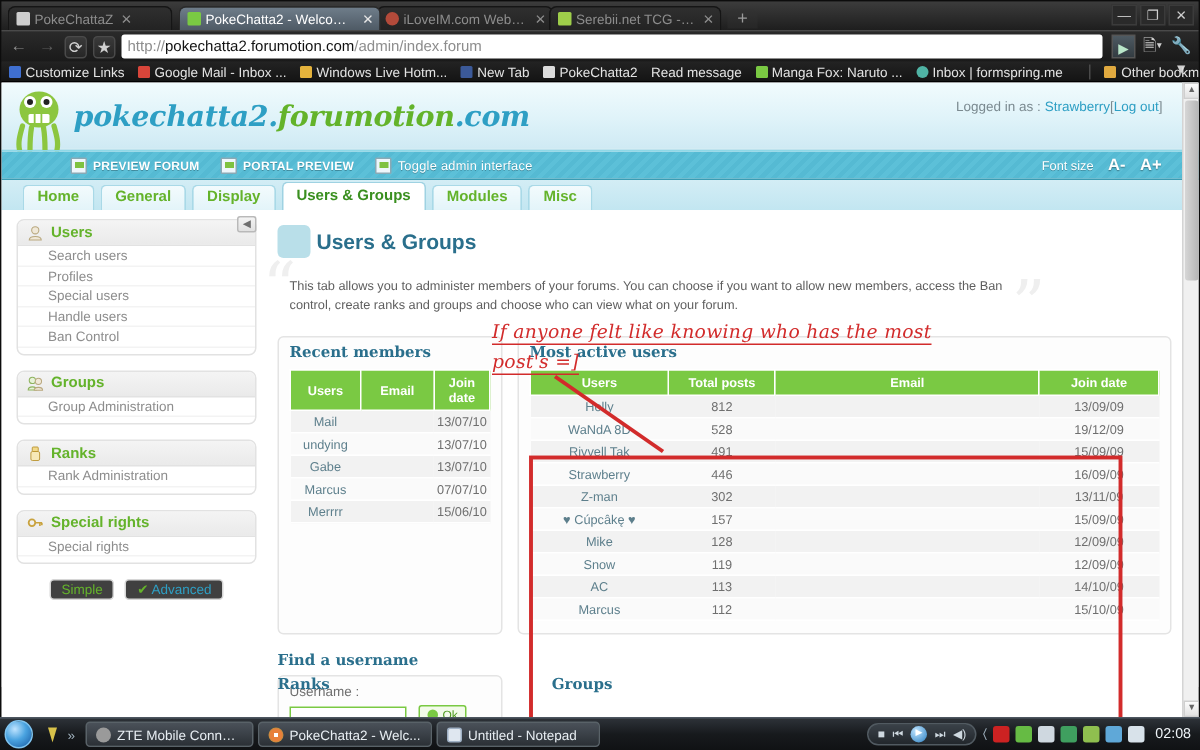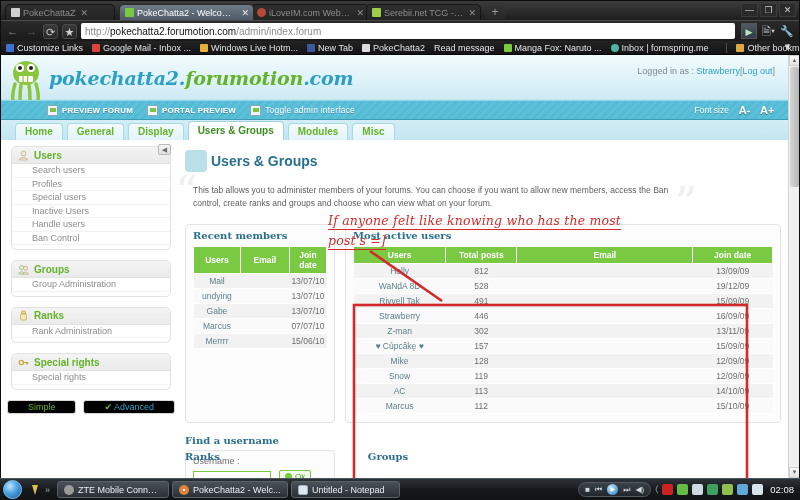--- a/index.html
+++ b/index.html
@@ -231,22 +231,22 @@
   .sbhead .sbico { width: 11px; height: 11px; flex: none; position: relative; }
   .sbitem {
     height: 13.5px; line-height: 13.5px; padding-left: 20px;
     color: #8d8d8d; font-size: 9px;
     border-bottom: 1px solid #f3f3f3;
   }
   .sbitem:last-child { border-bottom: none; }
   .sbfoot { height: 4px; }
   .modebtns { display: flex; justify-content: center; gap: 7px; margin-top: 4px; }
   .modebtn {
-    border: 1px solid #d6d6d6; border-radius: 3px; background: #000000;
-    font-size: 9px; padding: 1px 20px; color: #64b32b;
+    border: 1px solid #d6d6d6; border-radius: 3px; background: #404040;
+    font-size: 9px; padding: 1px 7px; color: #64b32b;
   }
   .modebtn.adv { color: #2e9fc4; display: flex; align-items: center; gap: 2px; }
   .modebtn.adv .chk { color: #64b32b; font-size: 9px; }
 
   
   .maincol { flex: 1; position: relative; padding: 0 18px 0 4px; }
   .pagetitle-wrap {
     display: flex; align-items: center; height: 30px; padding-left: 4px;
   }
   .pagetitle-badge {
@@ -540,21 +540,20 @@
           <div class="sbhead">
             <svg class="sbico" viewBox="0 0 11 11">
               <circle cx="5.5" cy="3.5" r="2.4" fill="#f0e8d8" stroke="#b9a87e" stroke-width=".7"></circle>
               <path d="M1.5 10 C1.5 6.8 9.5 6.8 9.5 10 Z" fill="#f0e8d8" stroke="#b9a87e" stroke-width=".7"></path>
             </svg>
             <span>Users</span>
           </div>
           <div class="sbitem">Search users</div>
           <div class="sbitem">Profiles</div>
           <div class="sbitem">Special users</div>
-          <div class="sbitem">Inactive Users</div>
           <div class="sbitem">Handle users</div>
           <div class="sbitem">Ban Control</div>
           <div class="sbfoot"></div>
         </div>
 
         <div class="sbblock">
           <div class="sbhead">
             <svg class="sbico" viewBox="0 0 11 11">
               <circle cx="3.6" cy="3.6" r="2.1" fill="#e6f2d8" stroke="#8fb35f" stroke-width=".7"></circle>
               <circle cx="7.6" cy="4.2" r="2.1" fill="#f0e8d8" stroke="#b9a87e" stroke-width=".7"></circle>

